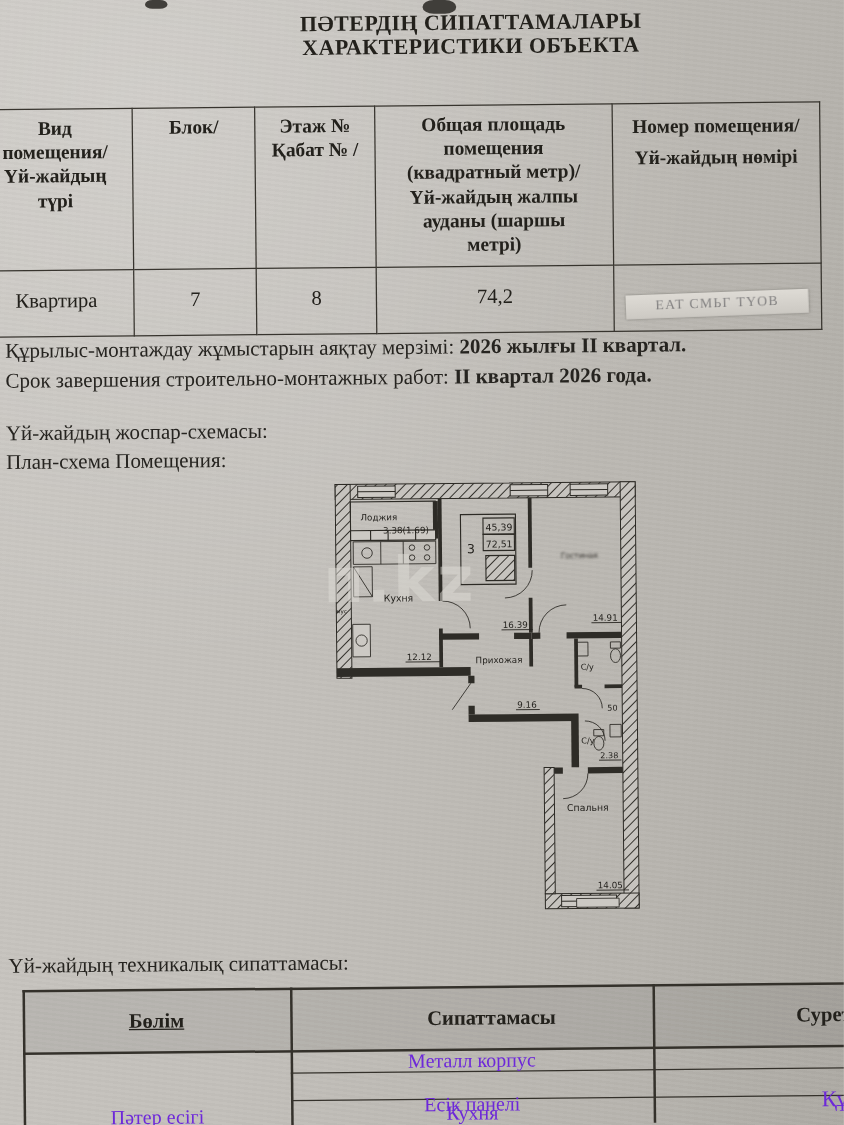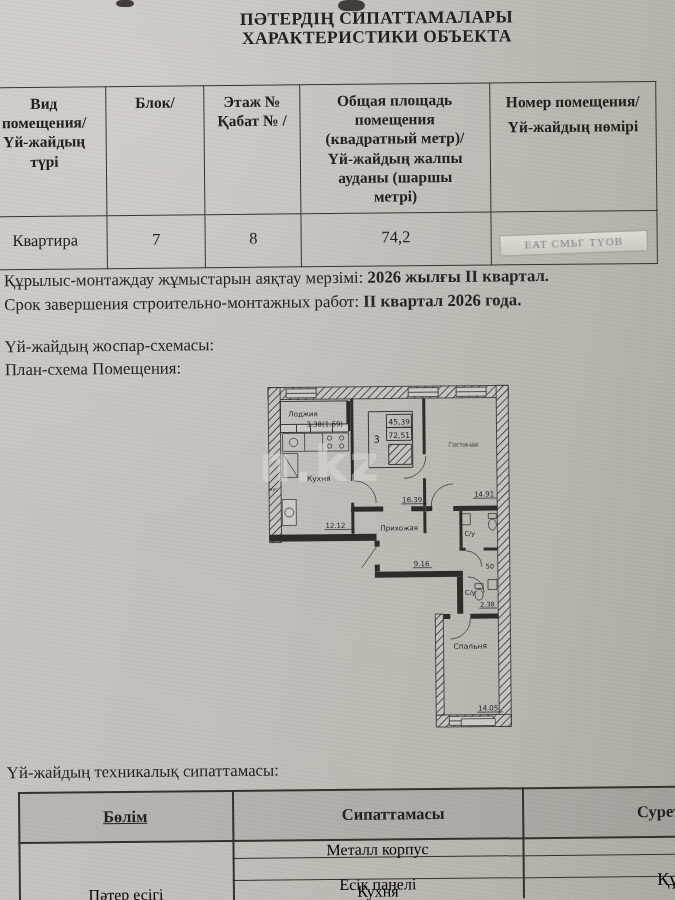--- a/index.html
+++ b/index.html
@@ -46,21 +46,21 @@
   .plan-wrap{position:absolute;left:262px;top:379px;width:262px;height:356px;}
   .plan-wrap svg{display:block;}
   .plan-txt{font-family:"DejaVu Sans", sans-serif;fill:#24221e;}
   .scribble{filter:blur(.7px);opacity:.8;letter-spacing:-.3px;}
   .wm{font-family:"DejaVu Sans", sans-serif;font-weight:bold;fill:#dedbd5;opacity:.5;letter-spacing:2px;}
 
   .btable{position:absolute;left:0;top:0;width:675px;height:900px;pointer-events:none;}
   .hline,.vline{position:absolute;background:#34312b;}
   .bt-head-bg{position:absolute;left:14px;top:791px;width:661px;height:48px;background:rgba(40,38,32,.08);}
   .bt-text{position:absolute;font-size:16.5px;font-weight:bold;transform:translateX(-50%);white-space:nowrap;color:#23211c;}
-  .bt-cell{position:absolute;font-size:16px;font-weight:normal;transform:translateX(-50%);white-space:nowrap;color:#000000;}
+  .bt-cell{position:absolute;font-size:16px;font-weight:normal;transform:translateX(-50%);white-space:nowrap;color:#6d28d9;}
 </style>
 </head>
 <body>
 
 <div class="photo-bg"></div>
 
 <div class="ink-mark" style="left:116px;top:0;width:18px;height:7px;"></div>
 <div class="ink-mark" style="left:338px;top:0;width:27px;height:11px;"></div>
 
 <div class="tilt">

